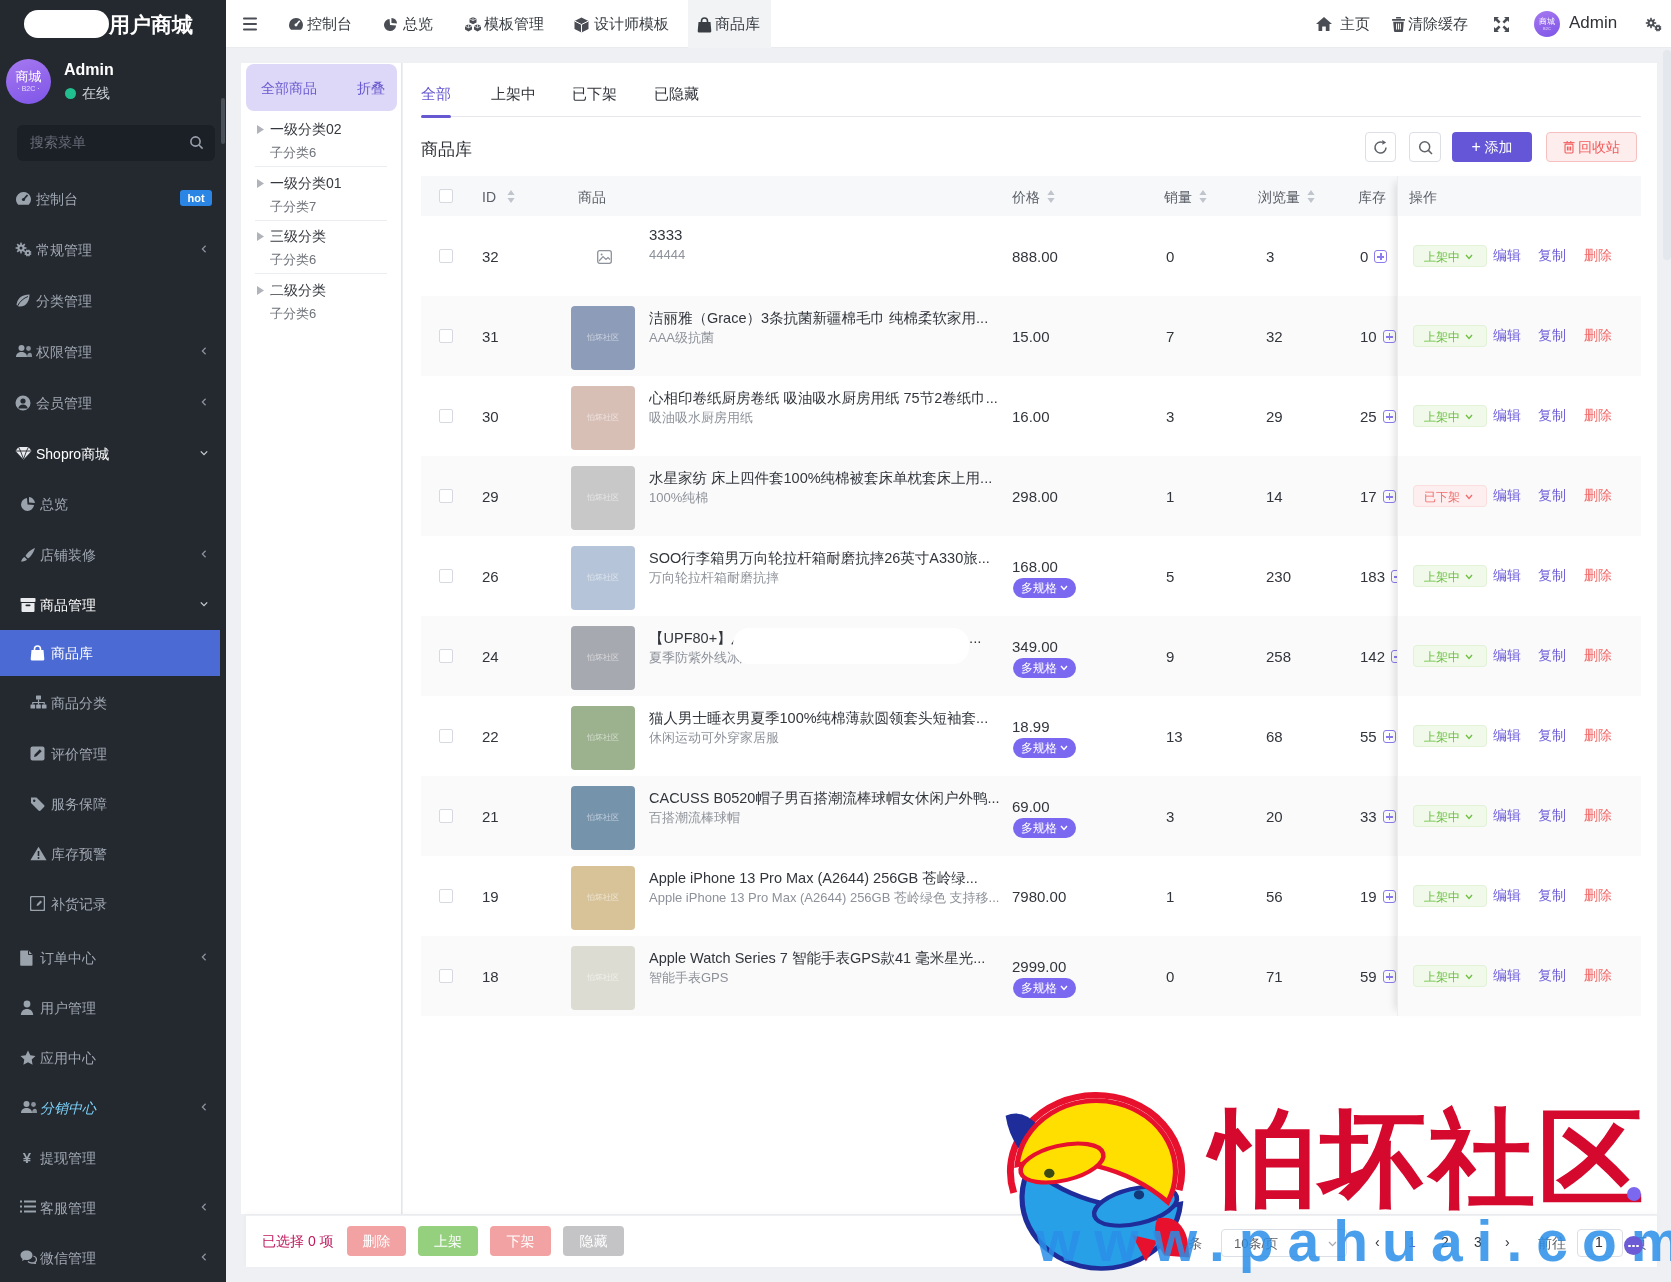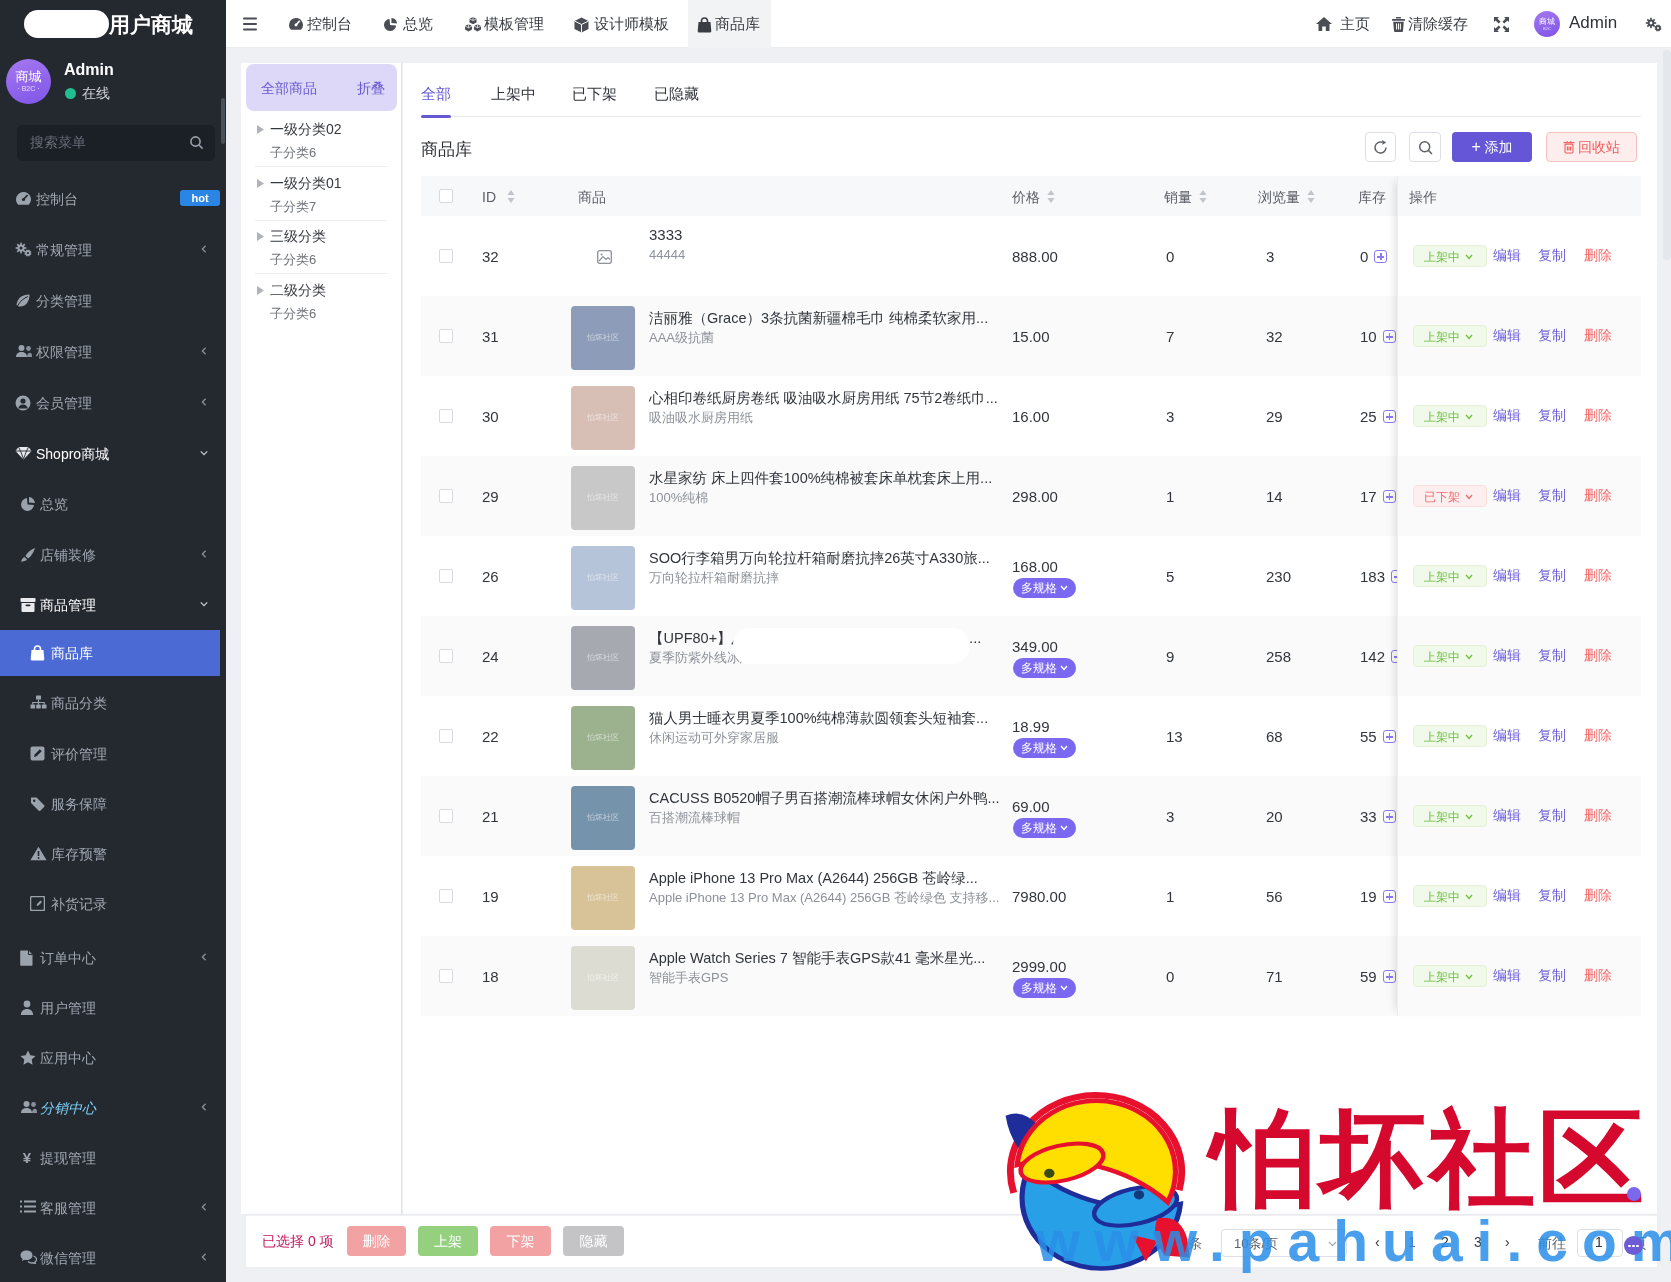--- a/index.html
+++ b/index.html
@@ -4,21 +4,21 @@
 *{margin:0;padding:0;box-sizing:border-box;}
 html,body{width:1671px;height:1282px;overflow:hidden;}
 body{font-family:"Liberation Sans",sans-serif;position:relative;background:#eef0f3;}
 .abs{position:absolute;}
 
 #sidebar{left:0;top:0;width:226px;height:1282px;background:#24282f;}
 .sb-item{position:absolute;left:0;width:226px;height:50px;color:#a0a8b2;font-size:14px;}
 .sb-item .txt{position:absolute;top:16px;line-height:18px;}
 .sb-item .ic{position:absolute;top:17px;}
 .sb-chev{position:absolute;right:18px;top:20px;width:8px;height:8px;}
-.badge-hot{position:absolute;left:180px;top:-8px;width:40px;height:16px;background:#2b85e4;border-radius:3px;color:#fff;font-size:11px;font-weight:bold;text-align:center;line-height:16px;}
+.badge-hot{position:absolute;left:180px;top:-8px;width:32px;height:16px;background:#2b85e4;border-radius:3px;color:#fff;font-size:11px;font-weight:bold;text-align:center;line-height:16px;}
 
 #topbar{left:226px;top:0;width:1445px;height:48px;background:#fff;border-bottom:1px solid #e9ebef;}
 .tb-item{position:absolute;top:0;height:48px;color:#383d42;font-size:15px;}
 
 #catpanel{left:241px;top:63px;width:160px;height:1151px;background:#fff;}
 #maincard{left:403px;top:63px;width:1254px;height:1151px;background:#fff;}
 #botbar{left:246px;top:1215px;width:1411px;height:52px;background:#fff;border-top:1px solid #eef0f2;box-shadow:0 -2px 6px rgba(0,0,0,.03);}
 .vline{left:401px;top:63px;width:1px;height:1151px;background:#e2e5ea;}
 
 .hdr{color:#5a5e66;font-size:14px;}

